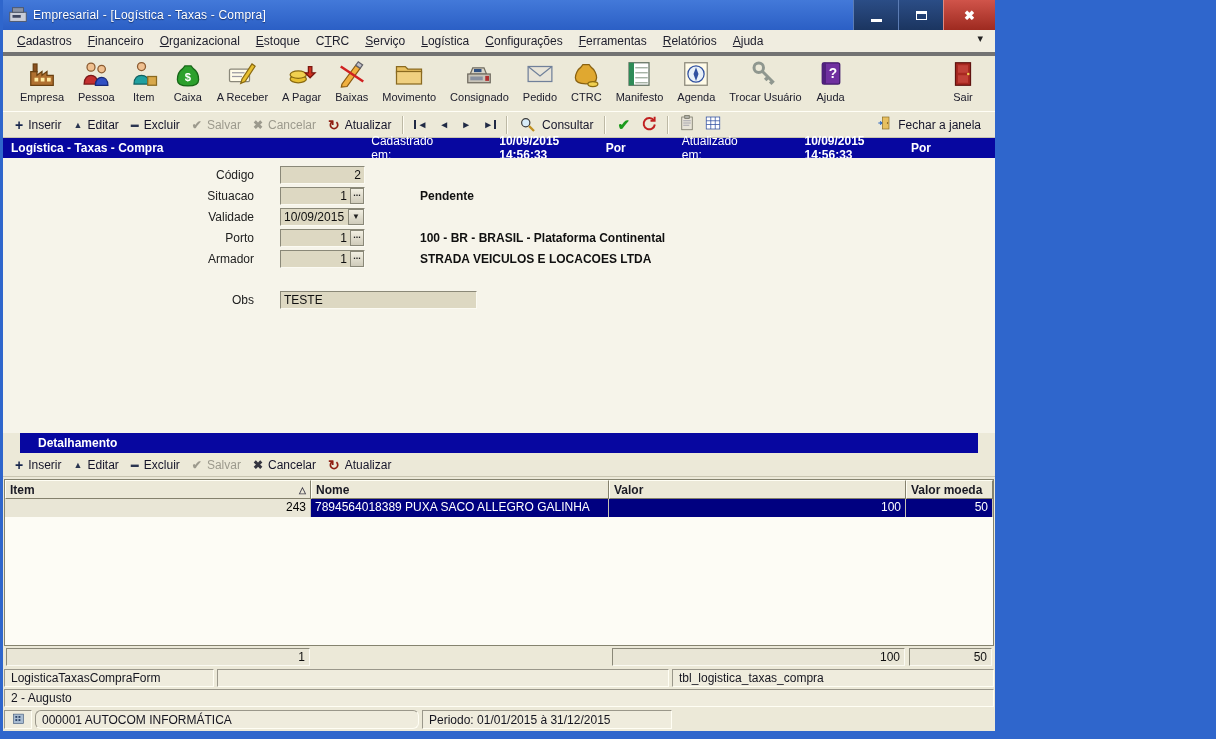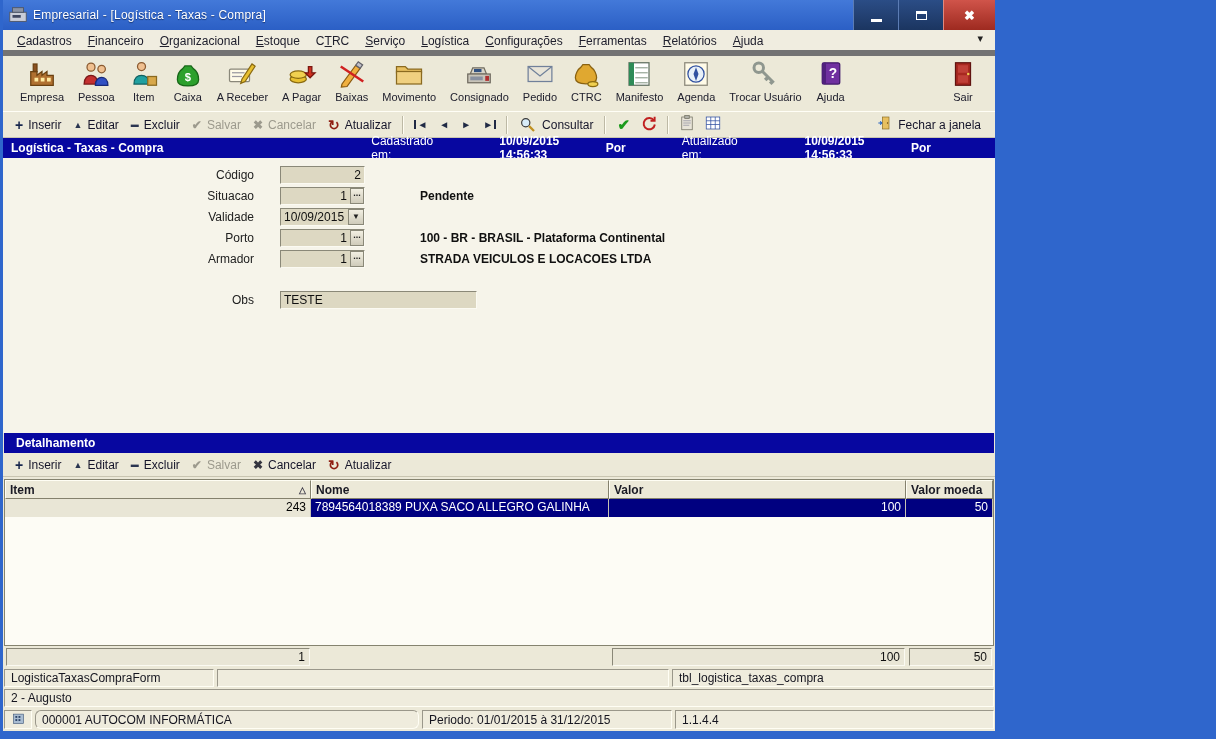--- a/index.html
+++ b/index.html
@@ -18,21 +18,21 @@
   .win-controls { display:flex; height:30px; }
   .win-btn { width:45px; height:30px; display:flex; align-items:center; justify-content:center; cursor:default; }
   .win-btn.minmax { background:linear-gradient(#2b4d86,#1b3560); border-left:1px solid #5b7cb4; }
   .win-btn.close { width:52px; background:linear-gradient(#d0544a,#9e2a20); border-left:1px solid #e0897f; }
   .glyph-min { width:11px; height:3px; background:#fff; margin-top:10px; }
   .glyph-max { width:11px; height:9px; border:1px solid #fff; border-top:3px solid #fff; }
   .glyph-x { color:#fff; font-weight:bold; font-size:13px; }
 
   
   .menubar { height:26px; flex:none; background:#f0ede0; display:flex; align-items:flex-start;
-    padding:0 6px; border-bottom:6px solid #737373; }
+    padding:0 6px; border-bottom:4px solid #737373; }
   .menu-item { padding:4px 8px; color:#20202e; cursor:default; }
   .menu-overflow { margin-left:auto; font-size:11px; color:#222; padding:2px 6px; }
 
   
   .toolbar { height:56px; flex:none; background:#ece9d8; display:flex; align-items:flex-start;
     padding:2px 6px 0 10px; border-bottom:1px solid #fffef6; }
   .tbtn { display:flex; flex-direction:column; align-items:center; gap:0; padding:1px 7px;
     font-size:11px; color:#20202e; cursor:default; }
   .tbtn svg { width:30px; height:30px; }
   .tbtn .tlabel { white-space:nowrap; }
@@ -80,22 +80,22 @@
   .ffield input.num { text-align:right; }
   .w85 { width:85px; } .w197 { width:197px; }
   .mini-btn { width:14px; flex:none; background:linear-gradient(#f2efe2,#cfcbba); border:1px solid #8a8878;
     font-size:9px; line-height:9px; text-align:center; color:#222; cursor:default; font-weight:bold; }
   .drop-btn { width:16px; flex:none; background:linear-gradient(#f2efe2,#cfcbba); border:1px solid #8a8878;
     font-size:8px; display:flex; align-items:center; justify-content:center; color:#222; cursor:default; }
   .fdisplay { margin-left:55px; font-weight:bold; color:#101010; white-space:nowrap; }
 
   
   .detail { height:235px; flex:none; background:#ece9d8; display:flex; flex-direction:column; }
-  .detail-caption { height:20px; flex:none; margin:0 1px; background:#0707a0; color:#fff; font-weight:bold;
-    display:flex; align-items:center; padding:0 12px; }
+  .detail-caption { height:20px; flex:none; margin:0 17px; background:#0707a0; color:#fff; font-weight:bold;
+    display:flex; align-items:center; padding:0 18px; }
   .detail-toolbar { height:24px; }
 
   .grid { margin:2px 1px 0 1px; border:1px solid #85836f; background:#fdfcf5; flex:none; }
   .grid-header { display:grid; grid-template-columns:306px 298px 297px 1fr; height:19px; }
   .gh-cell { background:#ece9d8; border-top:1px solid #fffef4; border-left:1px solid #fffef4;
     border-right:1px solid #84816d; border-bottom:1px solid #84816d;
     font-weight:bold; padding:1px 4px; display:flex; align-items:center; justify-content:space-between;
     overflow:hidden; white-space:nowrap; }
   .sort { font-size:9px; color:#44424f; }
   .grid-body { height:146px; overflow:hidden; }
@@ -524,16 +524,15 @@
       <span><svg viewBox="0 0 24 24" width="15" height="15">
             <rect x="4" y="5" width="16" height="15" fill="#a8bcd2" stroke="#40587a"></rect>
             <rect x="7" y="8" width="3" height="3" fill="#2e466a"></rect>
             <rect x="12" y="8" width="3" height="3" fill="#2e466a"></rect>
             <rect x="7" y="13" width="3" height="3" fill="#2e466a"></rect>
             <rect x="12" y="13" width="3" height="3" fill="#2e466a"></rect>
           </svg></span>
     </div>
     <div class="panel bpanel p-company">000001 AUTOCOM INFORMÁTICA</div>
     <div class="panel bpanel p-period">Periodo: 01/01/2015 à 31/12/2015</div>
-    <div class="panel bpanel p-flex">1.1.4.4</div>
   </div>
 
 </div>
 
 </body></html>

